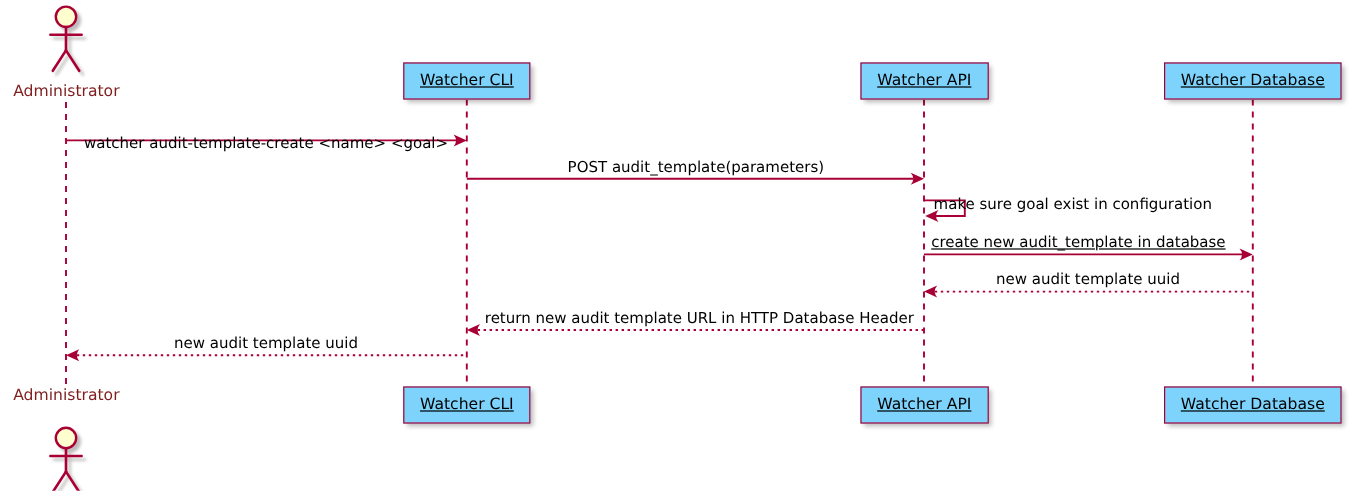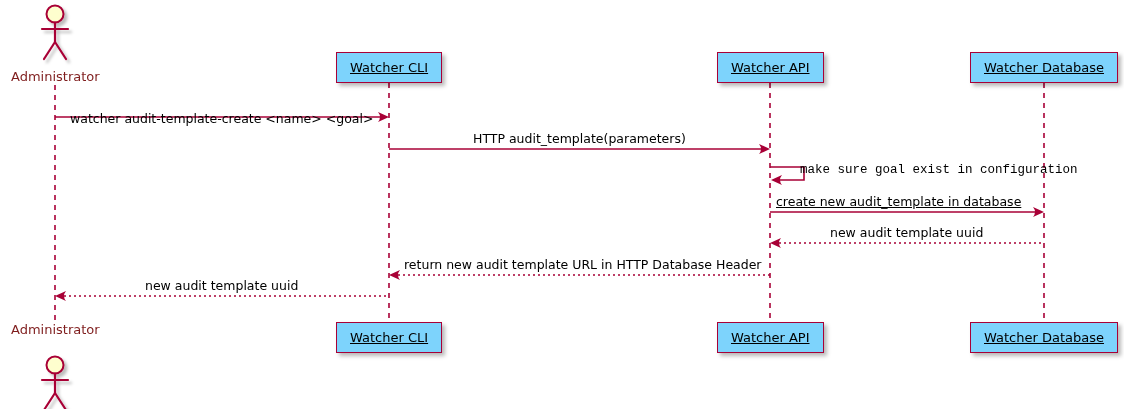--- a/index.html
+++ b/index.html
@@ -116,21 +116,21 @@
   <div class="participant-box" id="box-bot-api" style="top: 322px; height: 31px; padding: 0px 13px; left: 717px;">Watcher API</div>
   <div class="participant-box" id="box-bot-db" style="top: 322px; height: 31px; padding: 0px 13px; left: 970px;">Watcher Database</div>
 
   
   <div class="actor-label" id="actor-label-top" style="left: 11px; top: 69px;">Administrator</div>
   <div class="actor-label" id="actor-label-bottom" style="left: 11px; top: 322px;">Administrator</div>
 
   
   <div id="message-labels">
       <div class="msg-label" style="left: 70px; top: 100px; margin-top: 12px;">watcher audit-template-create &lt;name&gt; &lt;goal&gt;</div>
-      <div class="msg-label" style="left: 473px; top: 132px;">HTTP audit_template(parameters)</div>
-      <div class="msg-label" style="left: 800px; top: 163px; font-family: Liberation Mono, monospace;">make sure goal exist in configuration</div>
+      <div class="msg-label" style="left: 473px; top: 132px;">POST audit_template(parameters)</div>
+      <div class="msg-label" style="left: 778px; top: 163px;">make sure goal exist in configuration</div>
       <div class="msg-label" style="left: 776px; top: 195px; text-decoration: underline;">create new audit_template in database</div>
       <div class="msg-label" style="left: 830px; top: 226px;">new audit template uuid</div>
       <div class="msg-label" style="left: 404px; top: 258px;">return new audit template URL in HTTP Database Header</div>
       <div class="msg-label" style="left: 145px; top: 279px;">new audit template uuid</div>
     </div>
 
 </div>
 
 </body></html>

